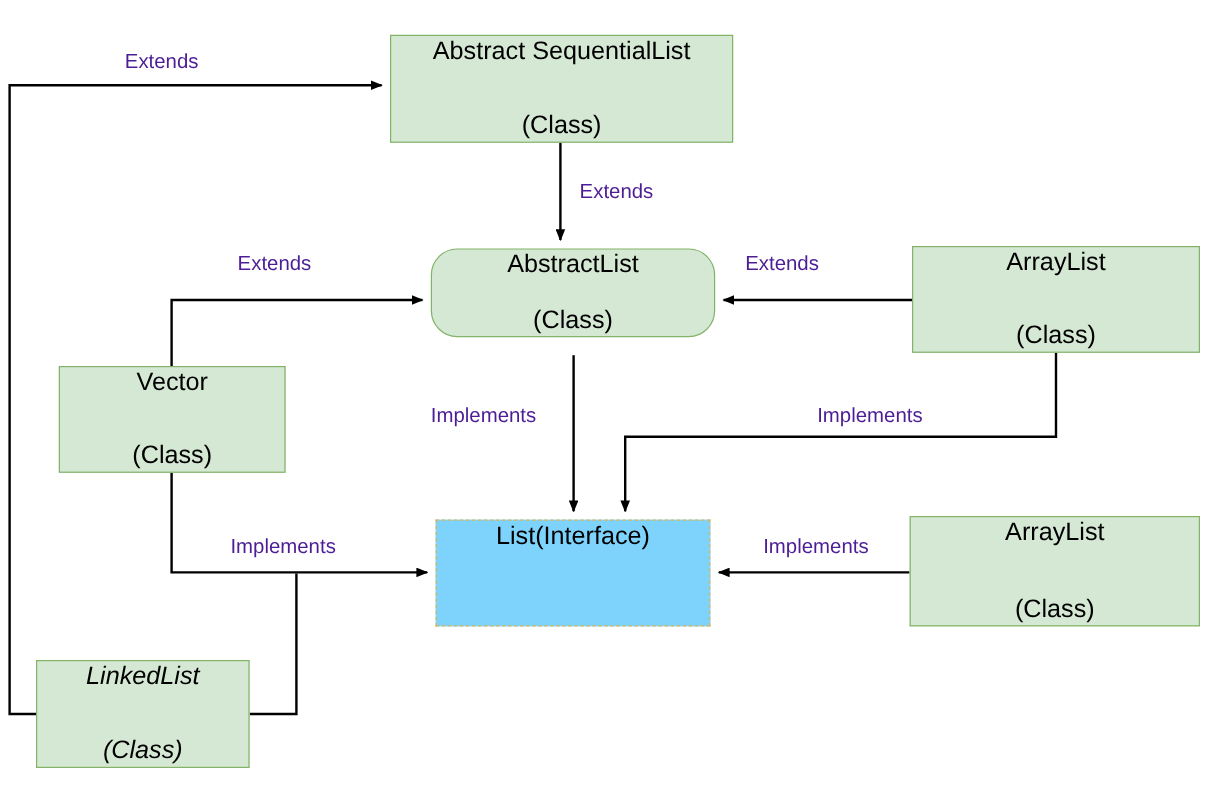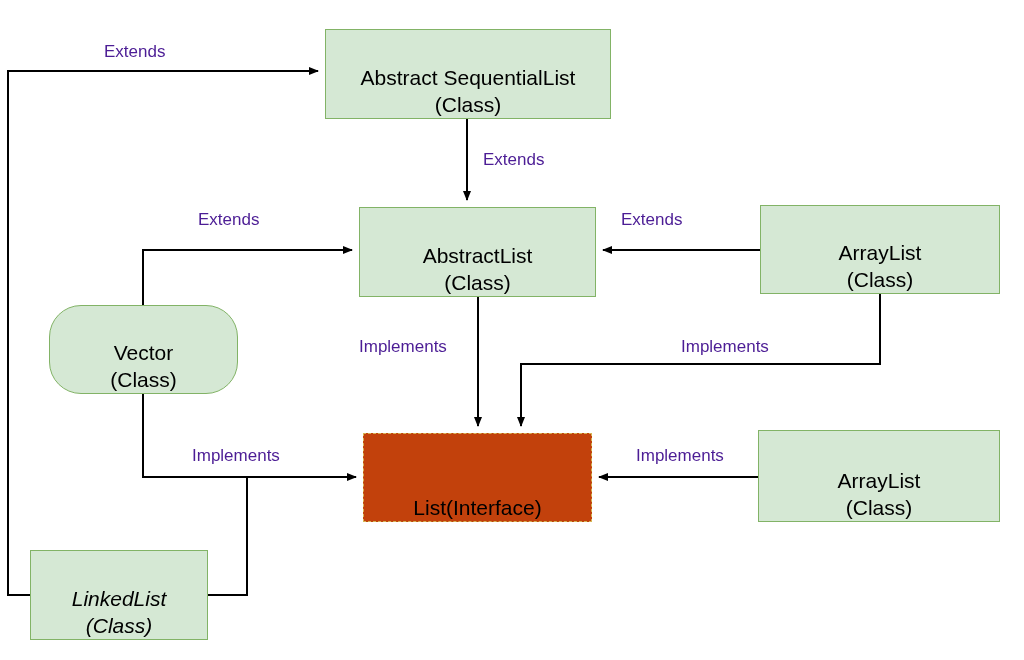--- a/index.html
+++ b/index.html
@@ -23,33 +23,33 @@
     top: 0;
     width: 1024px;
     height: 660px;
   }
   .node {
     position: absolute;
     box-sizing: border-box;
     display: flex;
     flex-direction: column;
     align-items: center;
-    justify-content: flex-end;
+    justify-content: space-between;
     text-align: center;
     line-height: 1.26;
     color: #000000;
     font-size: 21px;
     z-index: 2;
   }
   .node.class-node {
     background: #d5e8d4;
     border: 1px solid #82b366;
   }
   .node.interface-node {
-    background: #c2410c;
+    background: #7dd3fc;
     border: 1px dashed #d6b656;
   }
   .node-line {
     display: block;
     white-space: nowrap;
   }
   .edge-label {
     position: absolute;
     font-size: 17px;
     color: #4c1d95;
@@ -89,31 +89,31 @@
     <polyline points="143,394 143,477 356,477" fill="none" stroke="#000000" stroke-width="2" marker-end="url(#arrowhead)"></polyline>
 
     <polyline points="758,477 599,477" fill="none" stroke="#000000" stroke-width="2" marker-end="url(#arrowhead)"></polyline>
   </svg>
 
   <div class="node class-node" style="left:325px; top:29px; width:286px; height:90px;">
     <span class="node-line">Abstract SequentialList</span>
     <span class="node-line">(Class)</span>
   </div>
 
-  <div class="node class-node" style="left:359px; top:207px; width:237px; height:90px;">
+  <div class="node class-node" style="left:359px; top:207px; width:237px; height:74px;border-radius:22px;">
     <span class="node-line">AbstractList</span>
     <span class="node-line">(Class)</span>
   </div>
 
   <div class="node class-node" style="left:760px; top:205px; width:240px; height:89px;">
     <span class="node-line">ArrayList</span>
     <span class="node-line">(Class)</span>
   </div>
 
-  <div class="node class-node" style="left:49px; top:305px; width:189px; height:89px;border-radius:32px;">
+  <div class="node class-node" style="left:49px; top:305px; width:189px; height:89px;">
     <span class="node-line">Vector</span>
     <span class="node-line">(Class)</span>
   </div>
 
   <div class="node interface-node" style="left:363px; top:433px; width:229px; height:89px;">
     <span class="node-line">List(Interface)</span>
   </div>
 
   <div class="node class-node" style="left:758px; top:430px; width:242px; height:92px;">
     <span class="node-line">ArrayList</span>

